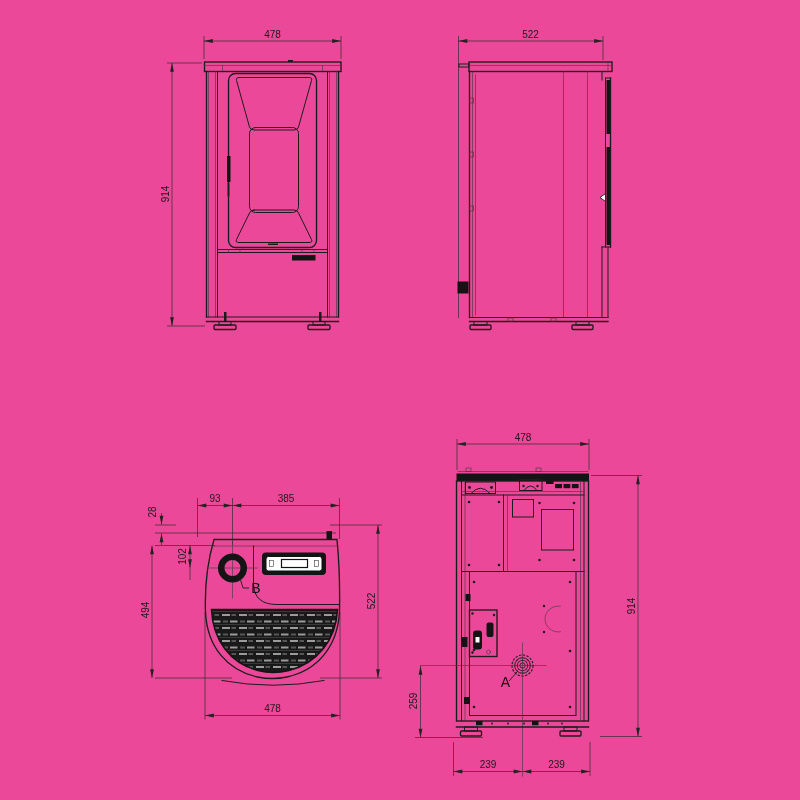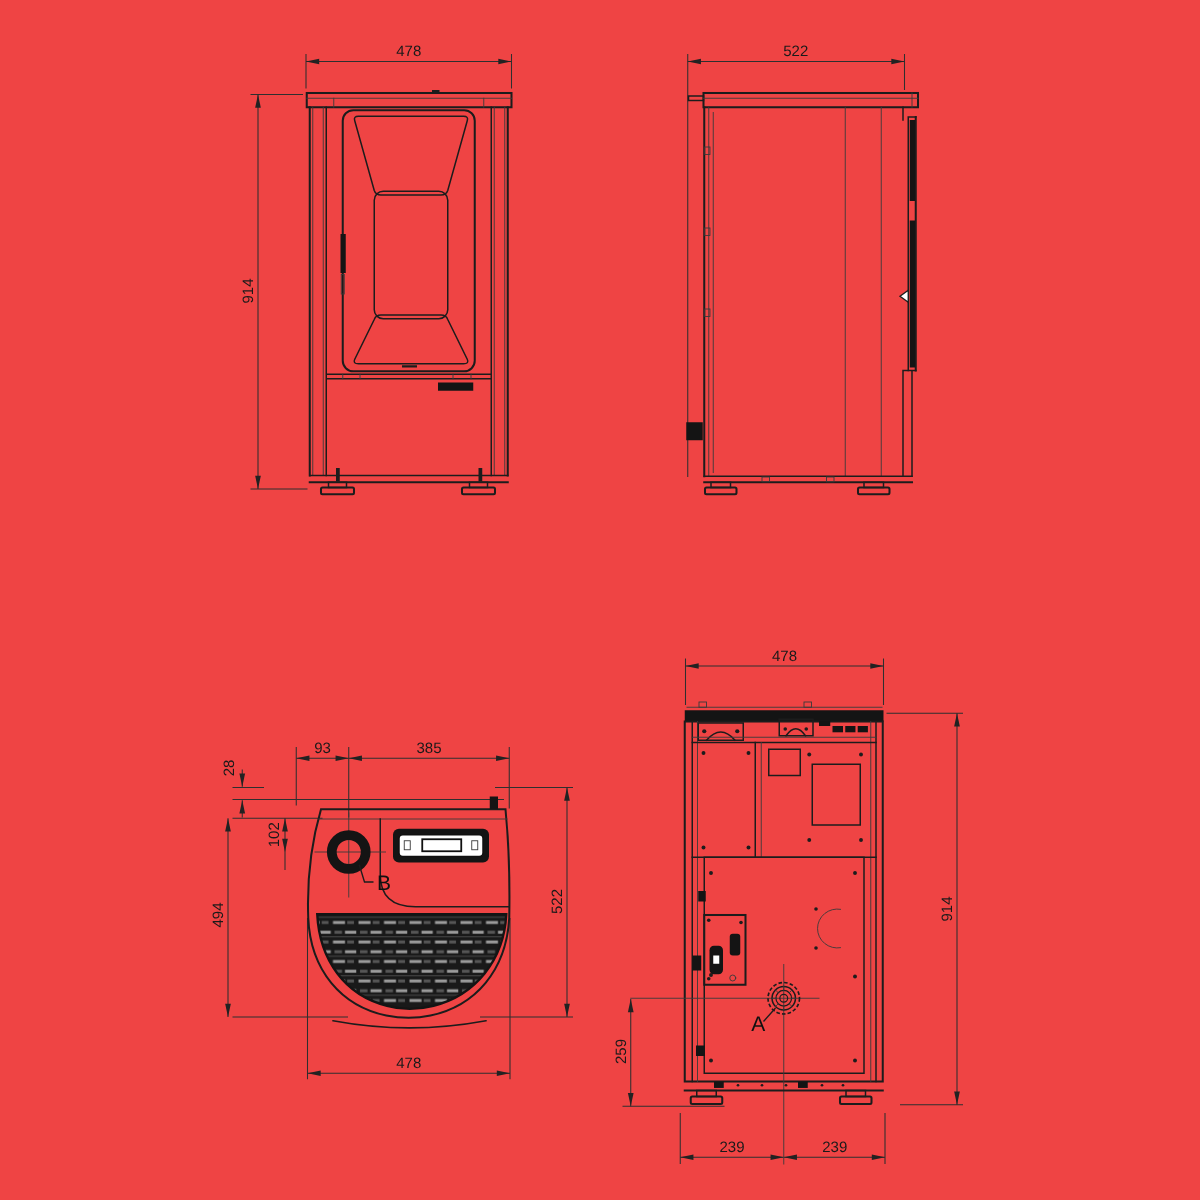--- a/index.html
+++ b/index.html
@@ -1,16 +1,16 @@
 <!DOCTYPE html>
 <html><head>
 <meta charset="utf-8">
 <style>
   html,body{margin:0;padding:0;background:#ffffff;}
-  .canvas{position:relative;width:800px;height:800px;background:#ef4444;overflow:hidden;
+  .canvas{position:relative;width:800px;height:800px;background:#ec4899;overflow:hidden;
           font-family:"Liberation Sans", sans-serif;}
   svg{position:absolute;left:0;top:0;}
   .ln   {stroke:#1c1c1c;stroke-width:1;fill:none;stroke-linecap:square;}
   .ln13 {stroke:#1c1c1c;stroke-width:1.35;fill:none;stroke-linecap:square;}
   .ln06 {stroke:#3a3a3a;stroke-width:0.6;fill:none;stroke-linecap:square;}
   .dim  {stroke:#2f2f2f;stroke-width:0.7;fill:none;}
   .dimtxt{font:10px "Liberation Sans",sans-serif;fill:#1a1a1a;}
   .biglbl{font:14px "Liberation Sans",sans-serif;fill:#101010;}
   .dk{fill:#141414;stroke:none;}
   .scr{fill:#1c1c1c;}

